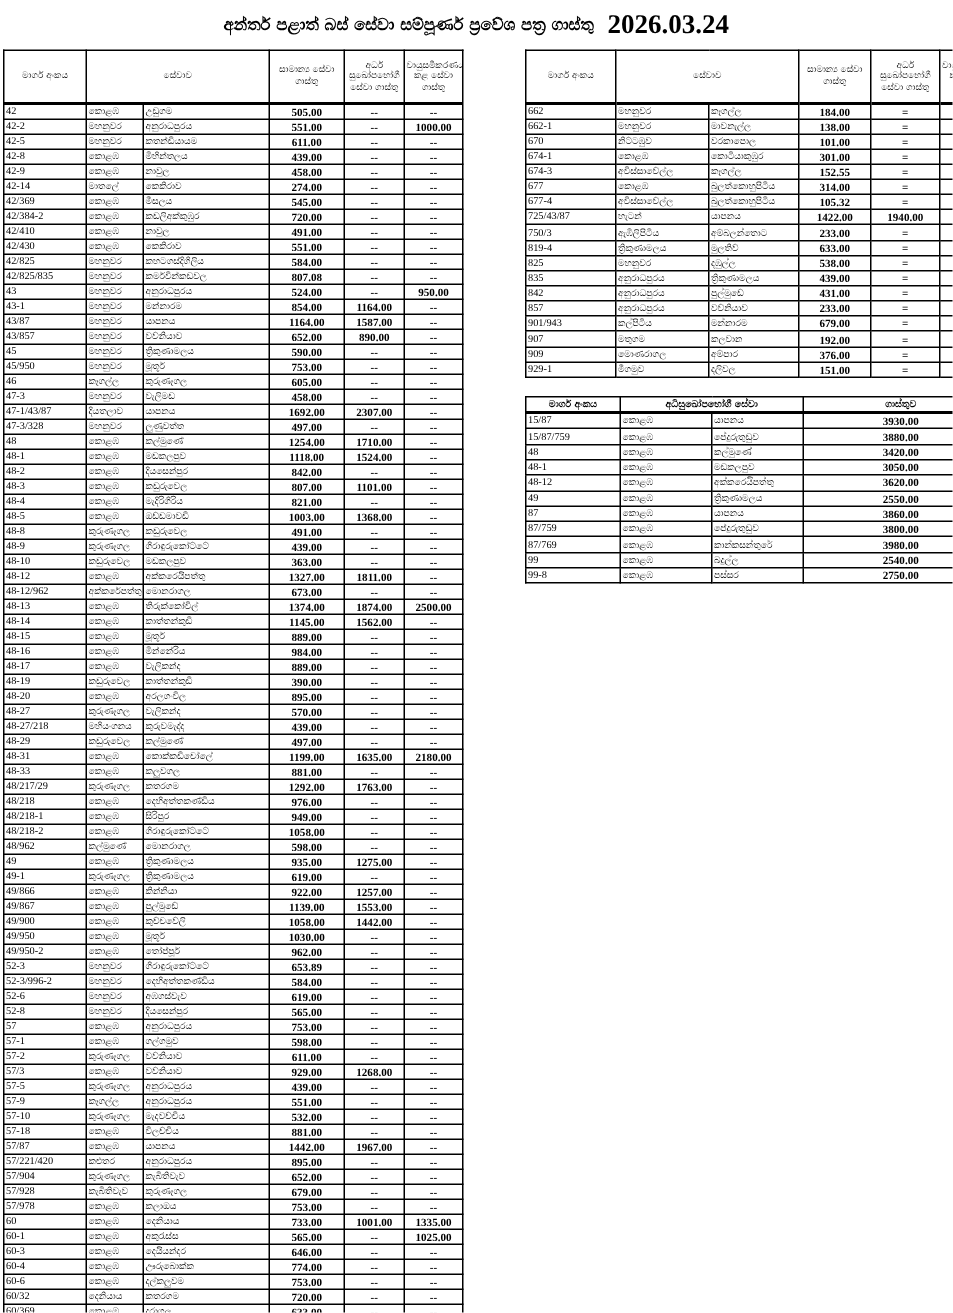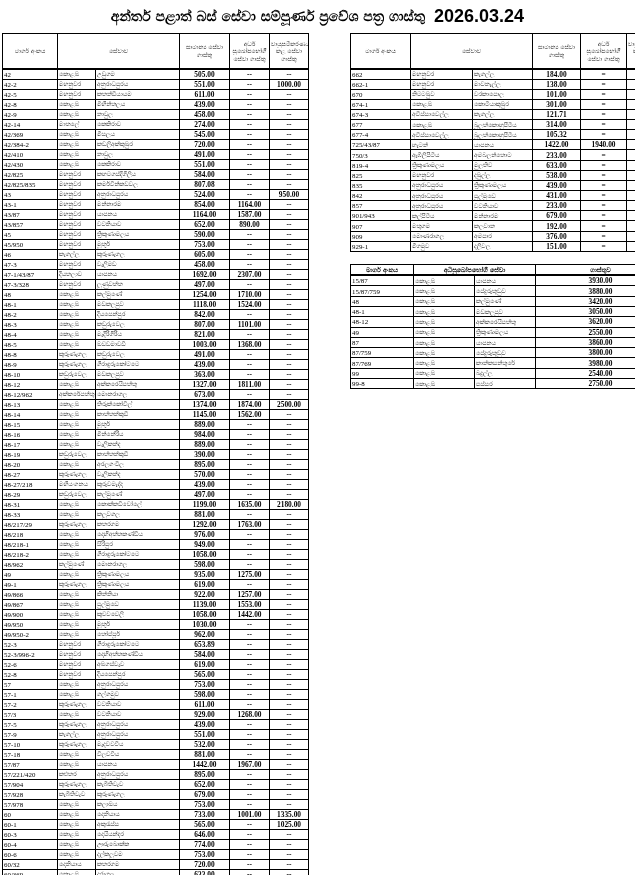--- a/index.html
+++ b/index.html
@@ -5,22 +5,22 @@
   * { box-sizing: border-box; }
   html,body { margin:0; padding:0; }
   body {
     width:635px; height:875px; background:#ffffff; color:#000;
     font-family:"DejaVu Sans", sans-serif; position:relative; overflow:hidden;
   }
   .title-row{
     position:absolute; top:1px; left:0; width:635px; height:30px;
     display:flex; align-items:center; justify-content:center; gap:9px;
   }
-  .title-si{ font-size:14px; font-weight:bold; letter-spacing:0px; }
-  .title-date{ font-size:18px; font-weight:bold; font-family:Liberation Sans, sans-serif; }
+  .title-si{ font-size:11px; font-weight:bold; letter-spacing:0px; }
+  .title-date{ font-size:18px; font-weight:bold; font-family:Liberation Serif, serif; }
 
   .tbl-left{ position:absolute; left:2px; top:33px; width:306px; }
   .tbl-right{ position:absolute; left:318px; top:33px; width:315px;padding-left:32px; }
   .gap{ height:12px; }
 
   table{ border-collapse:collapse; table-layout:fixed; width:100%; }
   th,td{ border:1px solid #000; padding:0 1px; overflow:hidden; white-space:nowrap; vertical-align:middle; }
   thead th{
     font-weight:normal; font-size:6px; line-height:1.25; white-space:normal;
     text-align:center; height:35px; border-bottom:2px solid #000;
@@ -763,21 +763,21 @@
           <td class="c-place">කොළඹ</td>
           <td class="c-place">කොටියාකුඹුර</td>
           <td class="c-num">301.00</td>
           <td class="c-num">=</td>
           <td class="c-num">=</td>
         </tr>
         <tr>
           <td class="c-route">674-3</td>
           <td class="c-place">අවිස්සාවේල්ල</td>
           <td class="c-place">කෑගල්ල</td>
-          <td class="c-num">121.71</td>
+          <td class="c-num">152.55</td>
           <td class="c-num">=</td>
           <td class="c-num">=</td>
         </tr>
         <tr>
           <td class="c-route">677</td>
           <td class="c-place">කොළඹ</td>
           <td class="c-place">බුලත්කොහුපිටිය</td>
           <td class="c-num">314.00</td>
           <td class="c-num">=</td>
           <td class="c-num">=</td>

